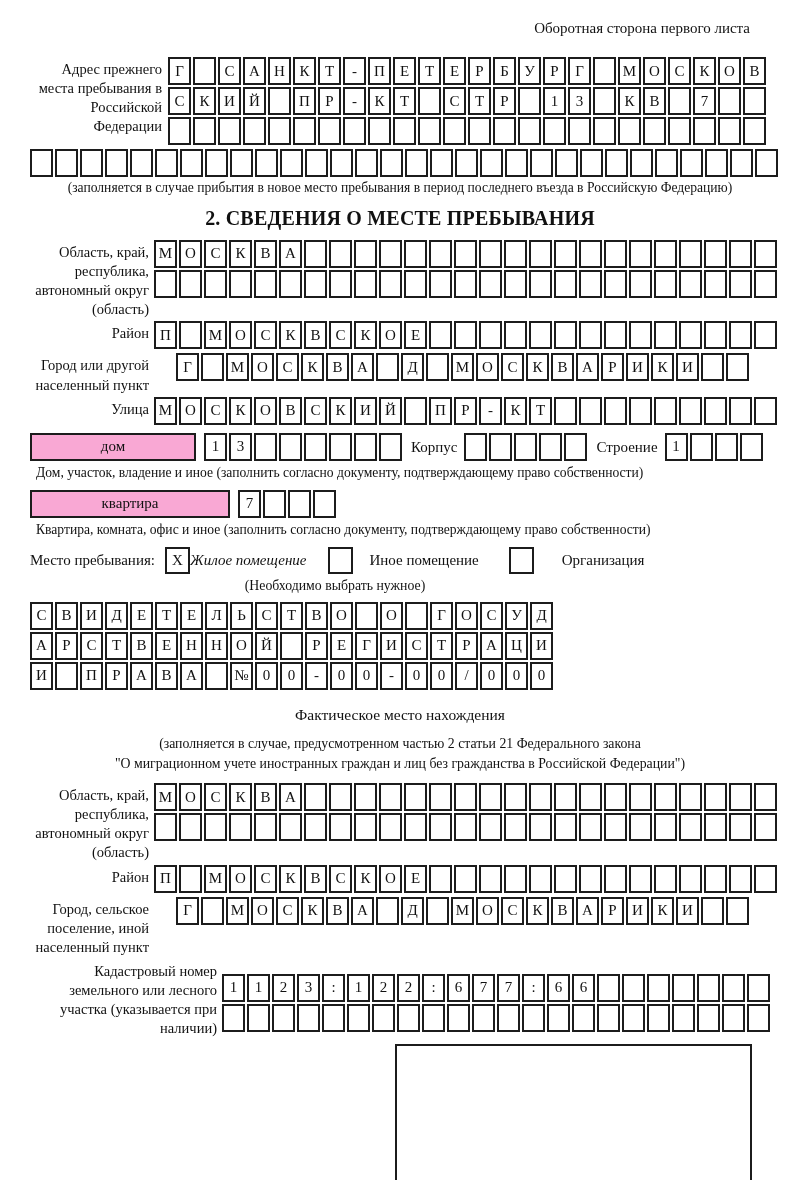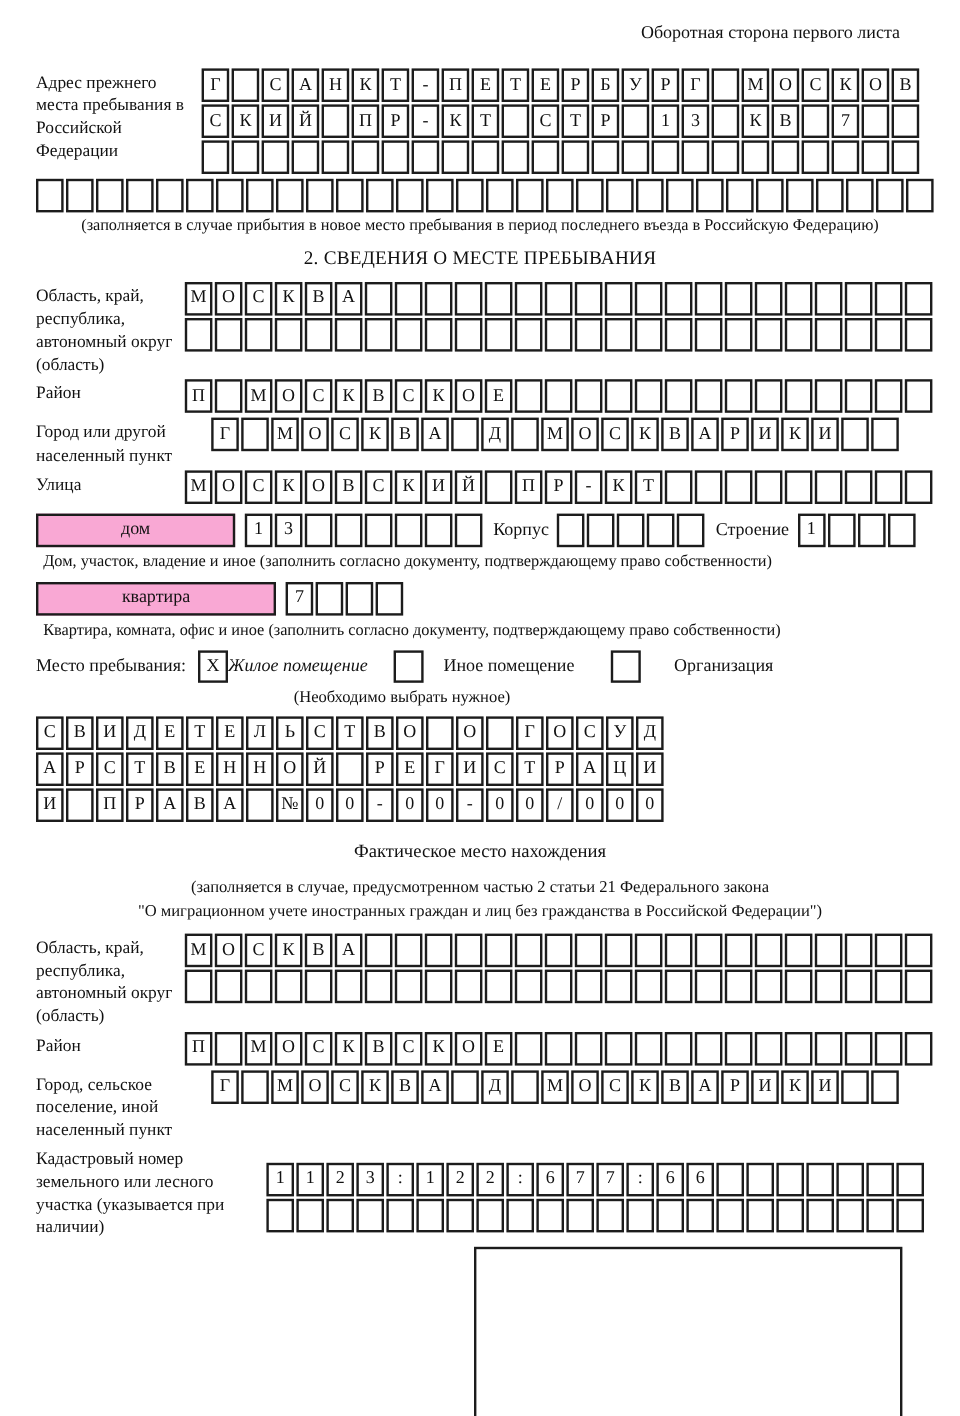--- a/index.html
+++ b/index.html
@@ -22,33 +22,33 @@
     width:19px;height:24px;
     border:2px solid #1c1c1c;
     margin-right:2px;
     background:#fff;
     display:flex;align-items:center;justify-content:center;
     font-size:15px;line-height:1;
     font-family:"Liberation Serif","DejaVu Serif",serif;
   }
   .frow{display:flex;align-items:flex-start;margin-bottom:2px;}
   .flabel{
-    flex:none;font-size:14.5px;line-height:1.32;padding-top:3px;
+    flex:none;font-size:14.5px;line-height:1.32;padding-top:3px;text-align:right;
   }
   .flabel.w130{width:132px;margin-right:6px;}
   .flabel.w118{width:119px;margin-right:5px;}
   .flabel.w212{width:212px;margin-right:8px;}
   .flabel.w186{width:187px;margin-right:5px;}
   .cells-col{display:flex;flex-direction:column;}
   .indent22{margin-left:22px;}
   .caption{font-size:13.6px;line-height:1.25;}
   .caption.center{text-align:center;margin:3px 0 10px 0;}
   .caption.left{margin:2px 0 8px 6px;}
   .sec-title{
-    text-align:center;font-weight:normal;font-size:16px;
+    text-align:center;font-weight:bold;font-size:20px;
     margin:4px 0 10px 0;letter-spacing:.2px;
   }
   .fact-title{
     text-align:center;font-weight:normal;font-size:15.5px;
     margin:14px 0 10px 0;
   }
   .wide-box{
     flex:none;height:24px;border:2px solid #1c1c1c;
     display:flex;align-items:center;justify-content:center;
     font-size:15px;background:#f9a8d4;

